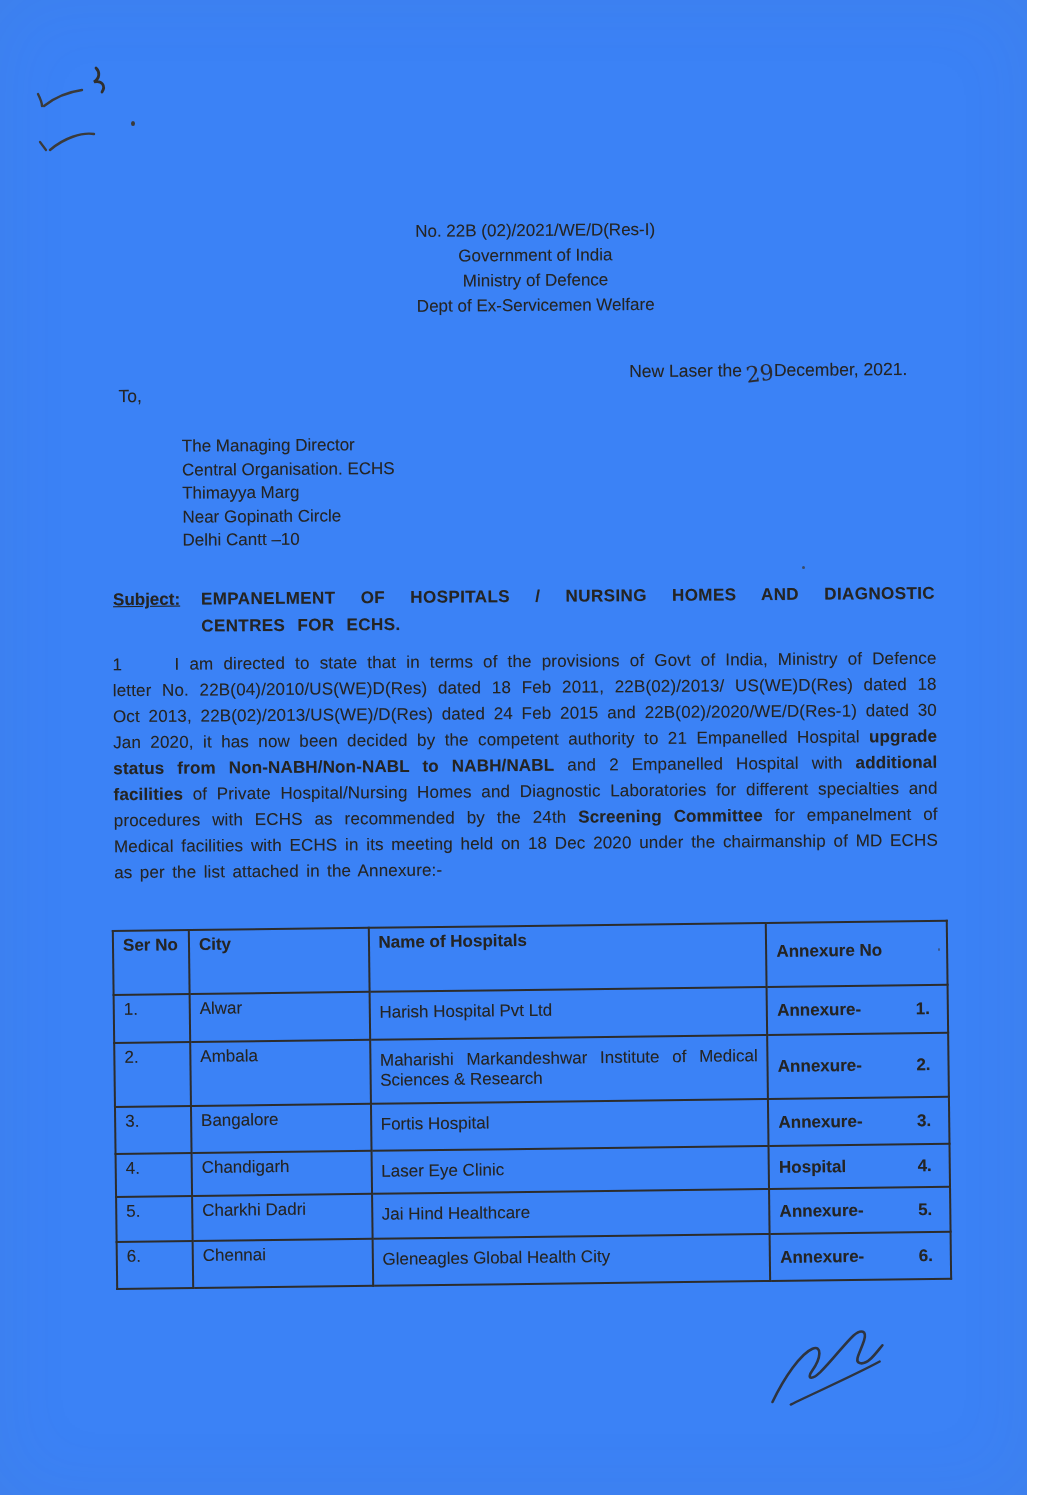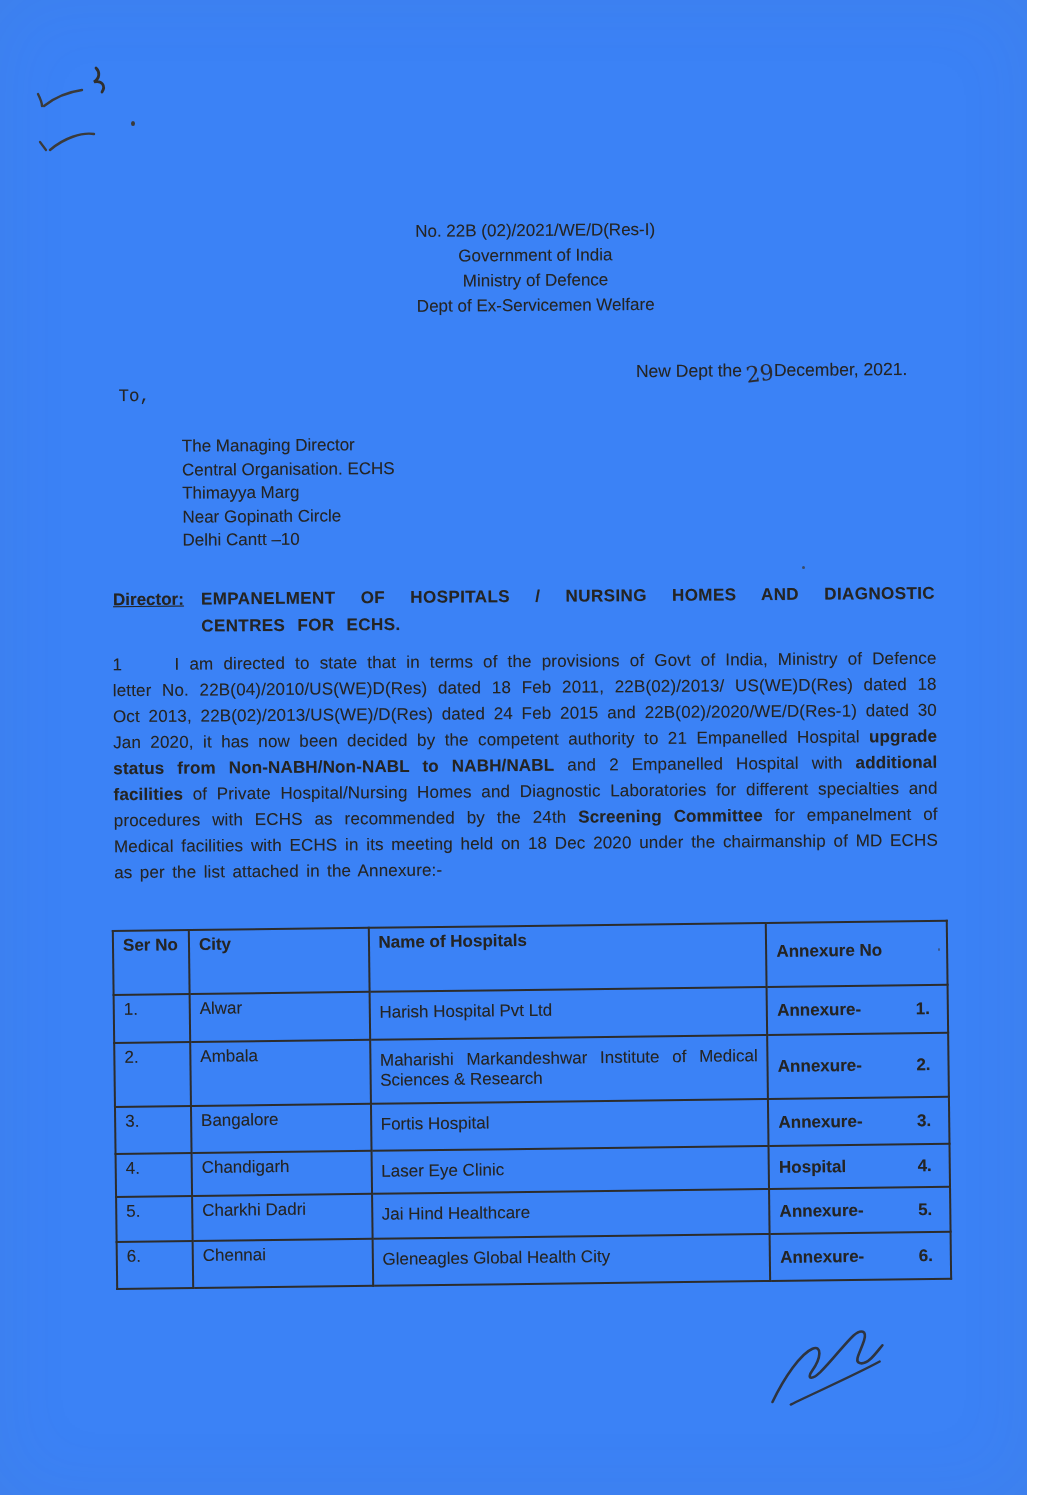--- a/index.html
+++ b/index.html
@@ -29,21 +29,21 @@
     font-size:17.5px; white-space:nowrap;
   }
   .hand-day {
     display:inline-block;
     font-family:"DejaVu Serif", serif;
     font-size:22px; font-weight:400;
     transform: rotate(-7deg) translateY(5px);
     margin:0 1px 0 3px;
     color:#2b2b33;
   }
-  .salutation { position:absolute; top:383px; left:120px; font-size:17.5px;font-family:Liberation Mono, monospace; }
+  .salutation { position:absolute; top:383px; left:120px; font-size:17.5px; }
   .address-block {
     position:absolute; top:432px; left:183px;
     font-size:17px; line-height:23.5px;
   }
   .subject-row {
     position:absolute; top:583px; left:113px; width:822px;
     display:flex; font-size:17px; line-height:27px;
   }
   .subject-label {
     width:88px; flex:0 0 88px;
@@ -112,35 +112,35 @@
   <div class="content">
 
     <div class="header-block txt">
       <div>No. 22B (02)/2021/WE/D(Res-I)</div>
       <div>Government of India</div>
       <div>Ministry of Defence</div>
       <div>Dept of Ex-Servicemen Welfare</div>
     </div>
 
     <div class="date-line txt">
-      <span>New Dept the</span><span class="hand-day">29</span><span>December, 2021.</span>
+      <span>New Laser the</span><span class="hand-day">29</span><span>December, 2021.</span>
     </div>
 
     <div class="salutation txt">To,</div>
 
     <div class="address-block txt">
       <div>The Managing Director</div>
       <div>Central Organisation. ECHS</div>
       <div>Thimayya Marg</div>
       <div>Near Gopinath Circle</div>
       <div>Delhi Cantt –10</div>
     </div>
 
     <div class="subject-row txt">
-      <span class="subject-label">Director:</span>
+      <span class="subject-label">Subject:</span>
       <span class="subject-text">EMPANELMENT OF HOSPITALS / NURSING HOMES AND DIAGNOSTIC CENTRES FOR ECHS.</span>
     </div>
 
     <div class="body-para txt">
       <span class="para-num">1</span><span>I am directed to state that in terms of the provisions of Govt of India, Ministry of Defence letter No. 22B(04)/2010/US(WE)D(Res) dated 18 Feb 2011, 22B(02)/2013/ US(WE)D(Res) dated 18 Oct 2013, 22B(02)/2013/US(WE)/D(Res) dated 24 Feb 2015 and 22B(02)/2020/WE/D(Res-1) dated 30 Jan 2020, it has now been decided by the competent authority to 21 Empanelled Hospital </span><span class="b">upgrade status from Non-NABH/Non-NABL to NABH/NABL</span><span> and 2 Empanelled Hospital with </span><span class="b">additional facilities</span><span> of Private Hospital/Nursing Homes and Diagnostic Laboratories for different specialties and procedures with ECHS as recommended by the 24th </span><span class="b">Screening Committee</span><span> for empanelment of Medical facilities with ECHS in its meeting held on 18 Dec 2020 under the chairmanship of MD ECHS as per the list attached in the Annexure:-</span>
     </div>
 
     <table class="hospitals-table txt">
       <colgroup>
         <col style="width:76px">

